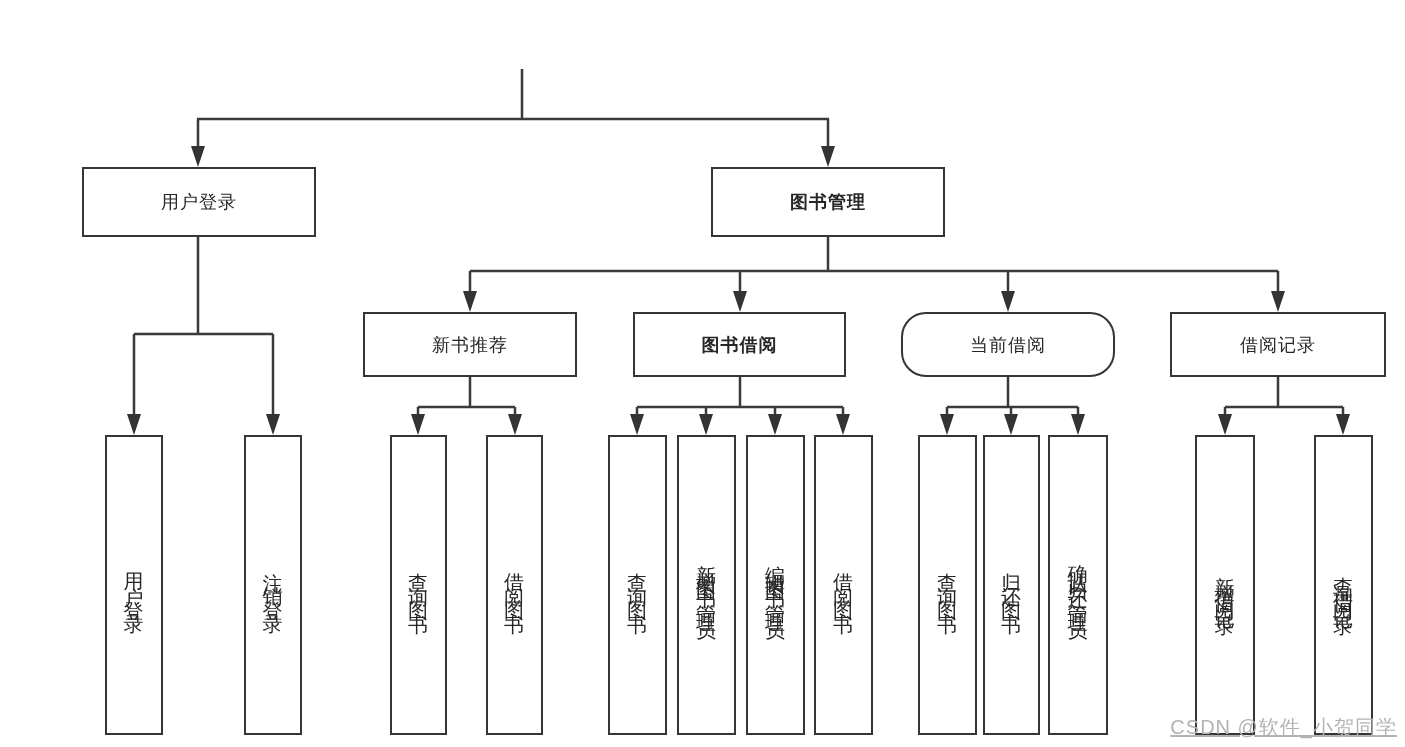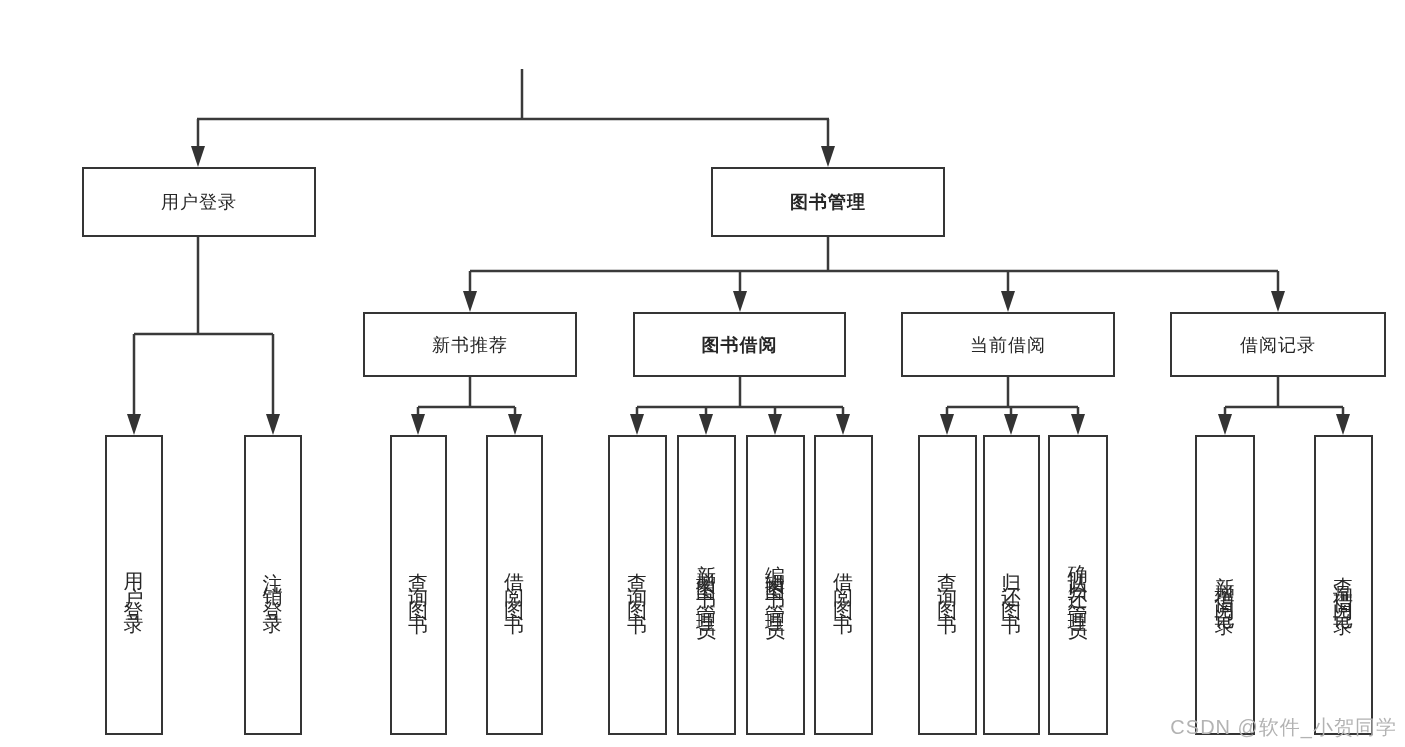--- a/index.html
+++ b/index.html
@@ -62,20 +62,21 @@
     letter-spacing: 8px;
   }
   .watermark {
     position: absolute;
     right: 8px;
     bottom: 6px;
     font-size: 20px;
     color: #b3b3b3;
     letter-spacing: 1px;
     white-space: nowrap;
+    text-decoration: underline;
   }
 </style>
 </head>
 <body>
 
 <div class="stage">
 
   <svg class="connectors" viewBox="0 0 1405 747" xmlns="http://www.w3.org/2000/svg">
 
     <line x1="522" y1="69" x2="522" y2="120"></line>
@@ -145,21 +146,21 @@
   <div class="node htext" style="left:711px; top:167px; width:234px; height:70px;font-weight:bold;">
     <span>图书管理</span>
   </div>
 
   <div class="node htext" style="left:363px; top:312px; width:214px; height:65px;">
     <span>新书推荐</span>
   </div>
   <div class="node htext" style="left:633px; top:312px; width:213px; height:65px;font-weight:bold;">
     <span>图书借阅</span>
   </div>
-  <div class="node htext" style="left:901px; top:312px; width:214px; height:65px;">
+  <div class="node htext" style="left:901px; top:312px; width:214px; height:65px;border-radius:25px;">
     <span>当前借阅</span>
   </div>
   <div class="node htext" style="left:1170px; top:312px; width:216px; height:65px;">
     <span>借阅记录</span>
   </div>
 
   <div class="node leaf" style="left:105px; width:58px;">
     <span class="vtext">用户登录</span>
   </div>
   <div class="node leaf" style="left:244px; width:58px;">

